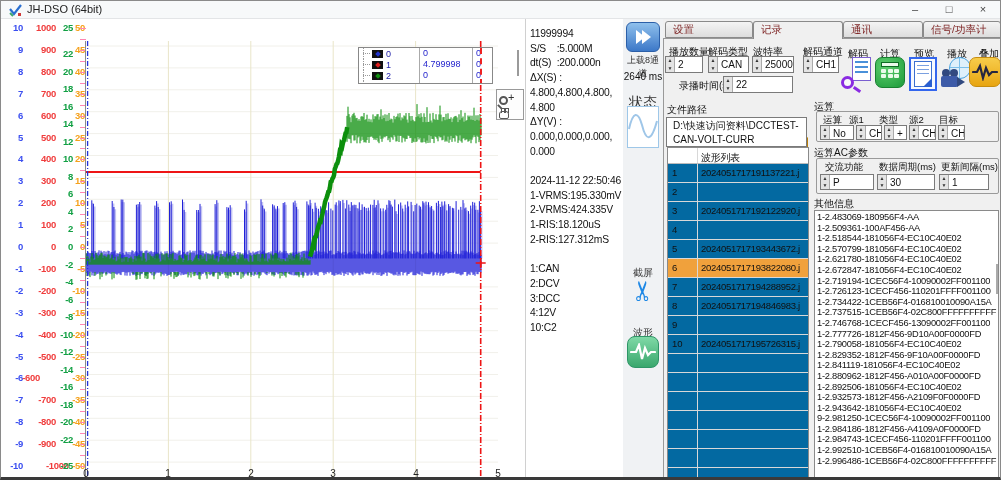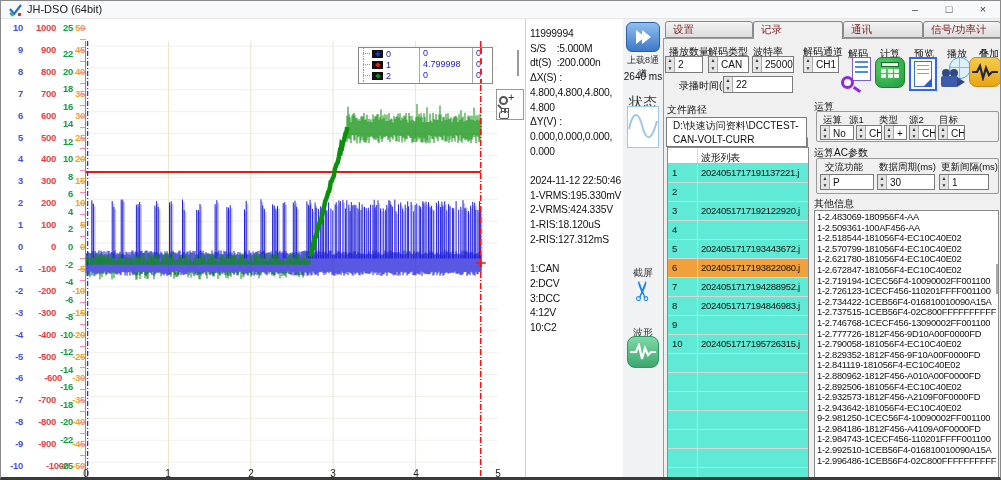--- a/index.html
+++ b/index.html
@@ -60,21 +60,21 @@
   .flabel { position:absolute; font-size:10px; color:#111; }
   .spin { position:absolute; height:17px; display:flex; border:1px solid #7a7a7a; background:#fff; }
   .spin .arr { width:9px; background:#e4e4e4; border-right:1px solid #aaa; display:flex; flex-direction:column; }
   .spin .arr div { flex:1; font-size:5px; line-height:7px; text-align:center; color:#333; }
   .spin .val { flex:1; font-size:10px; line-height:15px; padding-left:3px; color:#111; overflow:hidden; white-space:nowrap; }
   .gbox { position:absolute; border:1px solid #9a9a9a; border-radius:2px; }
   #folder { width:19px; height:12px; background:#f2b11c; border:1px solid #b97f0c; border-radius:1px; position:relative; }
   #folder:before { content:""; position:absolute; left:0; top:-4px; width:8px; height:4px; background:#f2b11c; border:1px solid #b97f0c; border-bottom:none; border-radius:2px 2px 0 0; }
   #filebox { left:3px; top:98px; width:141px; height:30px; background:#fff; border:1px solid #7a7a7a; font-size:10px; line-height:14px; padding:1px 1px 1px 6px; word-break:break-all; color:#111; }
   
-  #wtable { left:4px; top:128px; width:142px; height:332px; background:#5eead4; border:1px solid #8a8a8a; overflow:hidden; }
+  #wtable { left:4px; top:128px; width:142px; height:332px; background:#0369a1; border:1px solid #8a8a8a; overflow:hidden; }
   .wrow { display:flex; height:19px; border-bottom:1px solid #d8d8d8; font-size:9.5px; color:#111; }
   .wrow.header { height:16px; background:#fff; border-bottom:1px solid #bbb; font-size:10px; }
   .wrow .c1 { width:30px; border-right:1px solid #d8d8d8; padding:3px 0 0 4px; }
   .wrow .c2 { flex:1; padding:3px 0 0 3px; white-space:nowrap; overflow:hidden; letter-spacing:-0.3px; }
   .wrow.sel { background:#f0a13c; }
   #otherlist { left:151px; top:191px; width:185px; height:269px; background:#fff; border:1px solid #8a8a8a; overflow:hidden; padding:1px 0 0 2px; }
   .frameline { font-size:9.3px; line-height:10.6px; color:#111; white-space:nowrap; letter-spacing:-0.25px; }
   #list-scroll { left:333px; top:245px; width:2px; height:30px; background:#aaa; }
   
   .iconlbl { position:absolute; top:28px; font-size:10px; color:#111; }
@@ -152,21 +152,21 @@
       <div class="ylab" style="color: rgb(240, 60, 60); left: 21px; top: 135px;">400</div>
       <div class="ylab" style="color: rgb(240, 60, 60); left: 21px; top: 157px;">300</div>
       <div class="ylab" style="color: rgb(240, 60, 60); left: 21px; top: 179px;">200</div>
       <div class="ylab" style="color: rgb(240, 60, 60); left: 21px; top: 201px;">100</div>
       <div class="ylab" style="color: rgb(240, 60, 60); left: 21px; top: 223px;">0</div>
       <div class="ylab" style="color: rgb(240, 60, 60); left: 21px; top: 245px;">-100</div>
       <div class="ylab" style="color: rgb(240, 60, 60); left: 21px; top: 267px;">-200</div>
       <div class="ylab" style="color: rgb(240, 60, 60); left: 21px; top: 289px;">-300</div>
       <div class="ylab" style="color: rgb(240, 60, 60); left: 21px; top: 311px;">-400</div>
       <div class="ylab" style="color: rgb(240, 60, 60); left: 21px; top: 333px;">-500</div>
-      <div class="ylab" style="color: rgb(240, 60, 60); left: 27px; top: 354px;">-600</div>
+      <div class="ylab" style="color: rgb(240, 60, 60); left: 5px; top: 354px;">-600</div>
       <div class="ylab" style="color: rgb(240, 60, 60); left: 21px; top: 376px;">-700</div>
       <div class="ylab" style="color: rgb(240, 60, 60); left: 21px; top: 398px;">-800</div>
       <div class="ylab" style="color: rgb(240, 60, 60); left: 21px; top: 420px;">-900</div>
       <div class="ylab" style="color: rgb(240, 60, 60); left: 21px; top: 442px; padding-left: 24px;">-1000</div>
       <div class="ylab" style="color: rgb(18, 160, 68); left: 38px; top: 4px;">25</div>
       <div class="ylab" style="color: rgb(18, 160, 68); left: 38px; top: 30px;">22</div>
       <div class="ylab" style="color: rgb(18, 160, 68); left: 38px; top: 48px;">20</div>
       <div class="ylab" style="color: rgb(18, 160, 68); left: 38px; top: 65px;">18</div>
       <div class="ylab" style="color: rgb(18, 160, 68); left: 38px; top: 83px;">16</div>
       <div class="ylab" style="color: rgb(18, 160, 68); left: 38px; top: 100px;">14</div>

